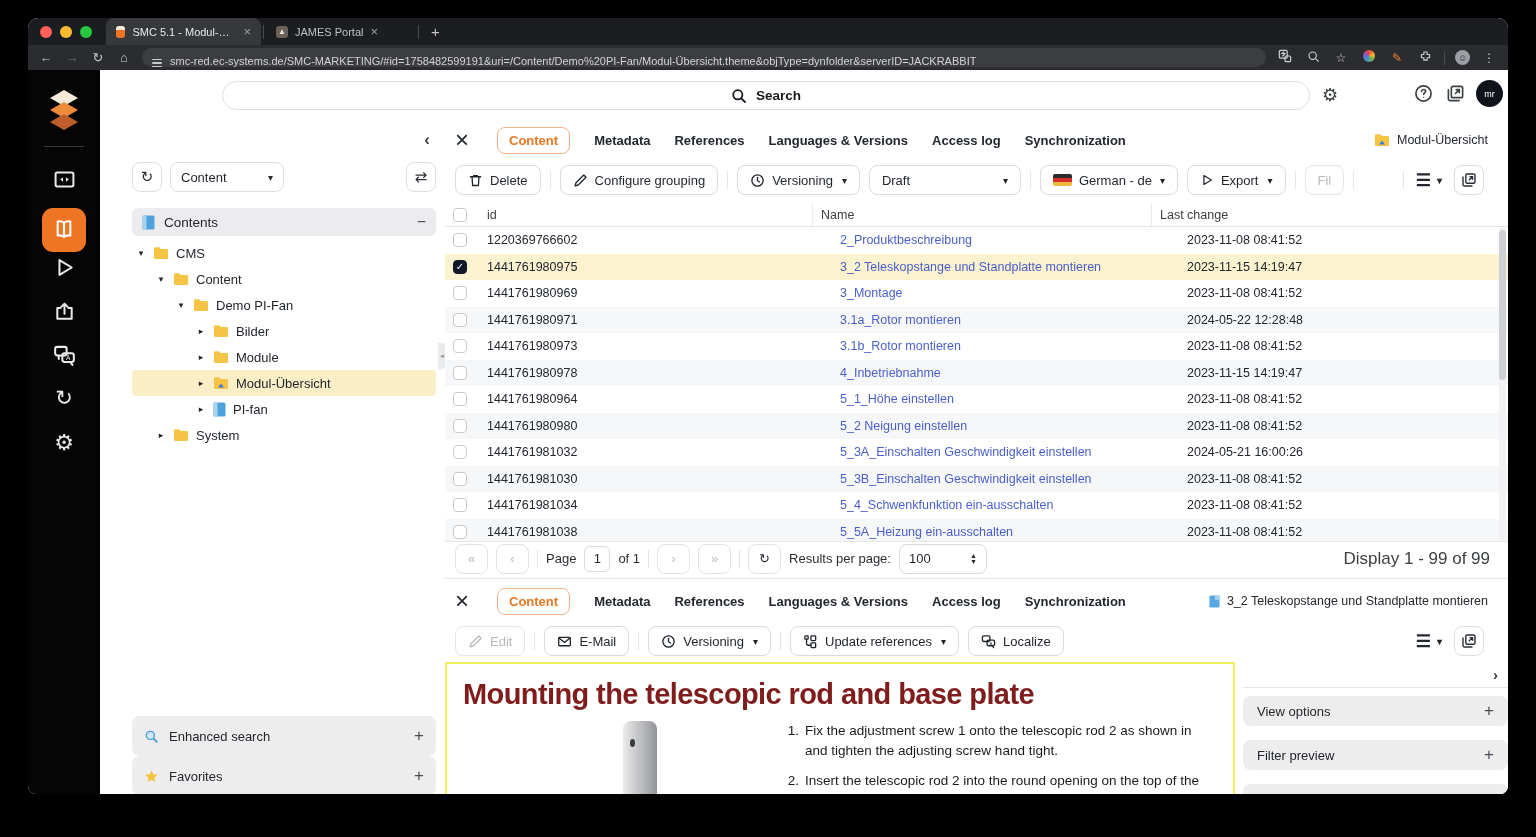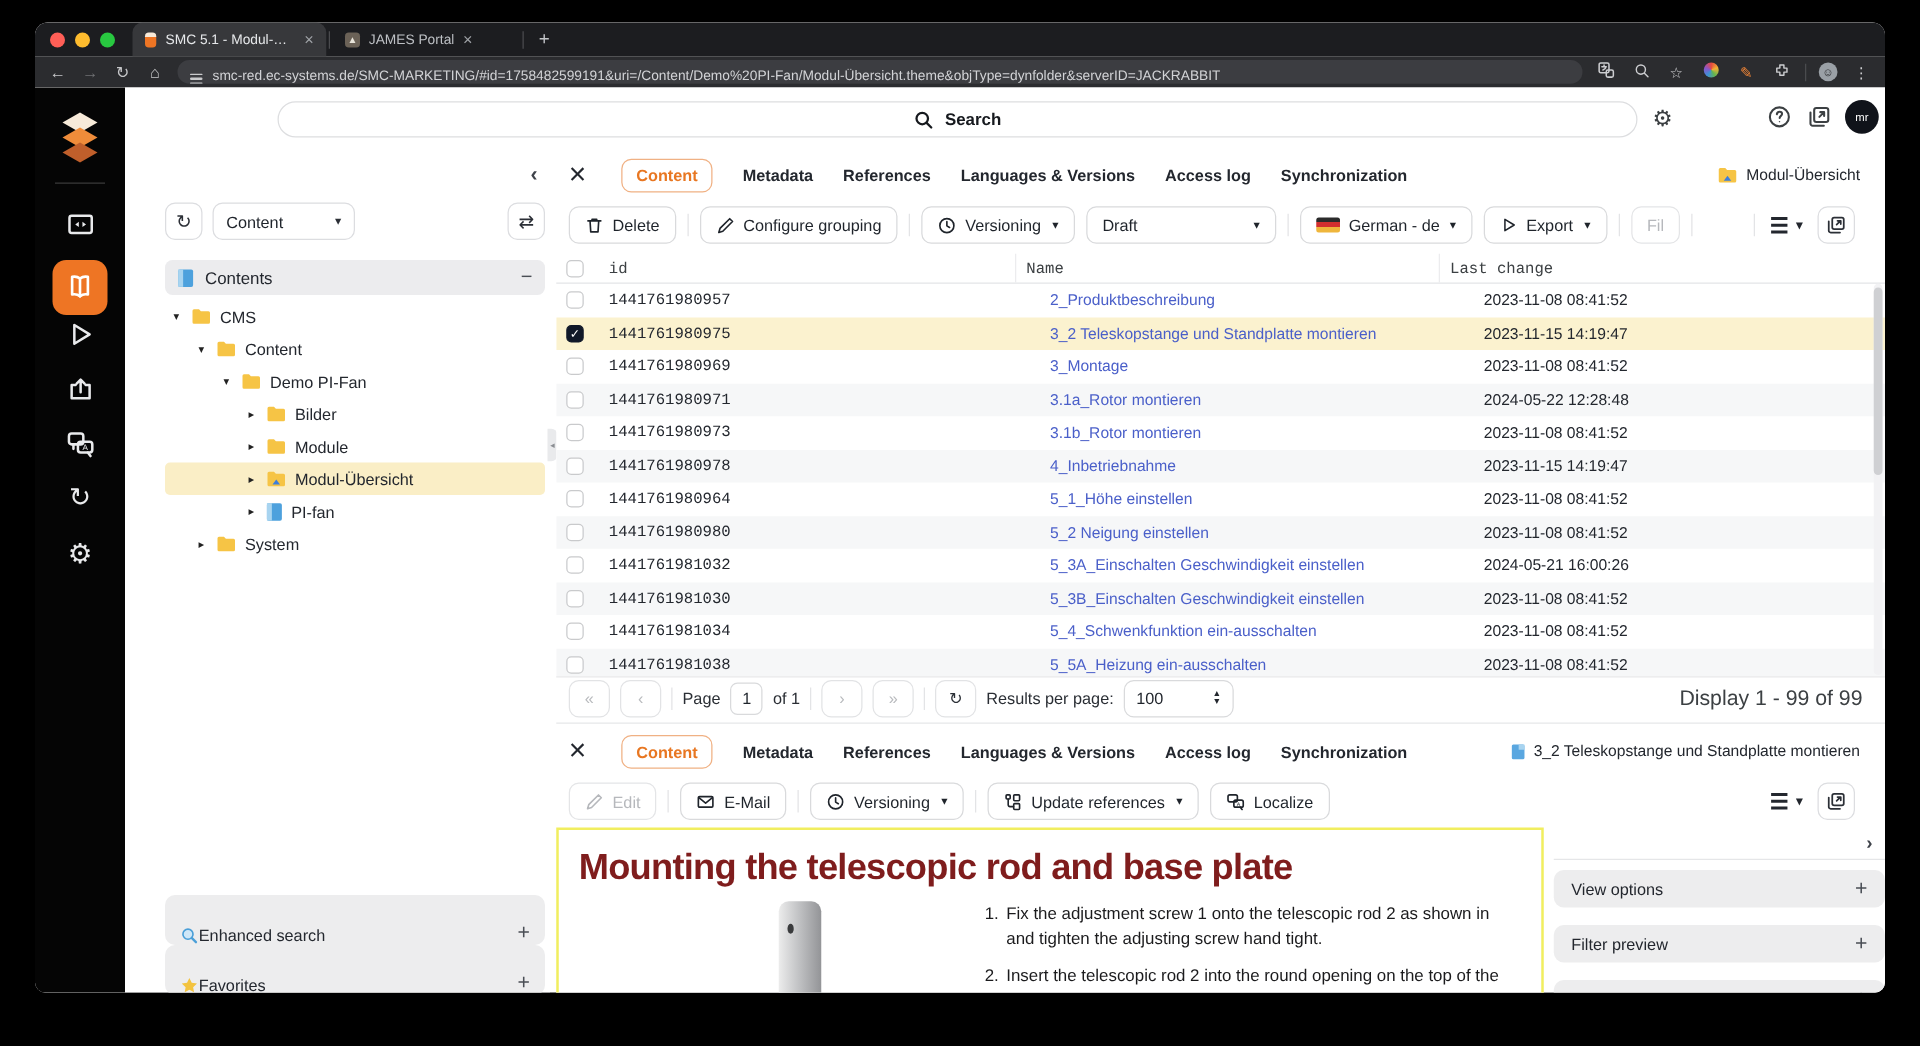--- a/index.html
+++ b/index.html
@@ -57,21 +57,21 @@
   .select .caret { margin-left:auto; font-size:10px; color:#2b2f36; }
   .tp-toolbar .select { width:114px; }
   .tp-toolbar .swap { margin-left:auto; }
   .contents-hdr { position:absolute; left:32px; top:88px; right:4px; height:28px; background:#ececee; border-radius:6px; display:flex; align-items:center; gap:9px; padding:0 10px; font-size:13.5px; color:#23272e; }
   .contents-hdr .minus { margin-left:auto; font-size:16px; color:#4a4e55; }
   .tree { position:absolute; left:32px; top:120px; right:4px; }
   .trow { height:26px; display:flex; align-items:center; gap:7px; font-size:13px; color:#23272e; border-radius:4px; padding-left:4px; }
   .trow .caret { width:10px; font-size:9px; color:#222; text-align:center; }
   .trow.sel { background:#faeec6; }
   .ind1{padding-left:24px}.ind2{padding-left:44px}.ind3{padding-left:64px}
-  .bottom-acc { position:absolute; left:32px; right:4px; height:40px; background:#ededee; border-radius:8px; display:flex; align-items:flex-end; padding:0 12px; font-size:13px; color:#23272e; }
+  .bottom-acc { position:absolute; left:32px; right:4px; height:40px; background:#ededee; border-radius:8px; display:flex; align-items:center; gap:10px; padding:0 12px; font-size:13px; color:#23272e; }
   .bottom-acc .plus { margin-left:auto; font-size:17px; color:#4a4e55; }
   .panel-handle { position:absolute; left:410px; top:325px; width:8px; height:26px; background:#e9eaec; border-radius:0 5px 5px 0; display:flex; align-items:center; justify-content:center; font-size:7px; color:#8b8e93; }
 
   
   .main { position:absolute; left:417px; top:102px; width:1063px; height:674px; background:#fff; }
   .tabrow { position:absolute; left:0; width:100%; height:30px; display:flex; align-items:center; gap:24px; }
   .closex { font-size:24px; color:#23272e; margin:0 4px 0 10px; line-height:1; }
   .mtab { font-size:13px; font-weight:700; color:#23272e; white-space:nowrap; }
   .mtab.active { color:#e87722; border:1.5px solid #f0b184; border-radius:8px; padding:5px 11px; }
   .crumb { margin-left:auto; display:flex; align-items:center; gap:7px; font-size:12.5px; color:#23272e; padding-right:20px; white-space:nowrap; }
@@ -85,24 +85,24 @@
   .hamb { display:flex; align-items:center; gap:6px; color:#23272e; font-size:17px; font-weight:700; }
   .hamb .dd { font-size:10px; }
 
   
   .tbl-hdr { position:absolute; left:0; top:83px; width:100%; height:24px; display:flex; align-items:center; font-size:12.5px; color:#3c4043; border-bottom:1px solid #e4e5e7; }
   .tbl-body { position:absolute; left:0; top:107px; width:100%; height:314px; overflow:hidden; }
   .trowt { height:26.5px; display:flex; align-items:center; font-size:12.5px; color:#23272e; }
   .trowt.alt { background:#f6f7f8; }
   .trowt.selected { background:#fbf2cf; }
   .c-cb { width:30px; display:flex; justify-content:center; }
-  .c-id { width:345px; padding-left:12px;font-family:Liberation Mono, monospace; }
+  .c-id { width:345px; padding-left:12px; }
   .c-name { width:347px; color:#4a5fc9;margin-left:20px; }
   .c-last { flex:1; }
-  .tbl-hdr .c-name, .tbl-hdr .c-last { color:#3c4043; border-left:1px solid #ececee; align-self:stretch; display:flex; align-items:center;font-family:Liberation Mono, monospace; }
+  .tbl-hdr .c-name, .tbl-hdr .c-last { color:#3c4043; border-left:1px solid #ececee; align-self:stretch; display:flex; align-items:center; }
   .tbl-hdr .c-name { padding-left:8px; margin-left:-8px; }
   .tbl-hdr .c-last { padding-left:8px; margin-left:-8px; }
   .cb { width:14px; height:14px; border:1px solid #c9cacc; border-radius:4px; background:#fff; display:flex; align-items:center; justify-content:center; font-size:10px; color:#fff; }
   .cb.checked { background:#101828; border-color:#101828; }
   .scrolltrack { position:absolute; right:2px; top:107px; width:7px; height:313px; background:#f2f2f4; border-radius:4px; }
   .scrollthumb { position:absolute; right:2px; top:110px; width:7px; height:150px; background:#cfd0d3; border-radius:4px; }
 
   
   .pag { position:absolute; left:0; top:421px; width:100%; height:34px; border-top:1px solid #e7e7e9; display:flex; align-items:center; gap:8px; padding:0 10px; font-size:13px; color:#2a2e34; }
   .pbtn { width:33px; height:30px; border:1px solid #e2e3e5; border-radius:8px; background:#fff; color:#b9bbbe; display:flex; align-items:center; justify-content:center; font-size:13px; }
@@ -436,21 +436,21 @@
           </span>
       <span class="c-id">id</span>
       <span class="c-name">Name</span>
       <span class="c-last">Last change</span>
     </div>
     <div class="tbl-body">
           <div class="trowt">
     <span class="c-cb">
               <span class="cb"></span>
             </span>
-    <span class="c-id">1441761980957</span>
+    <span class="c-id">1220369766602</span>
     <span class="c-name">2_Produktbeschreibung</span>
     <span class="c-last">2023-11-08 08:41:52</span>
   </div>
           <div class="trowt alt selected">
     <span class="c-cb">
               <span class="cb checked">✓</span>
             </span>
     <span class="c-id">1441761980975</span>
     <span class="c-name">3_2 Teleskopstange und Standplatte montieren</span>
     <span class="c-last">2023-11-15 14:19:47</span>

